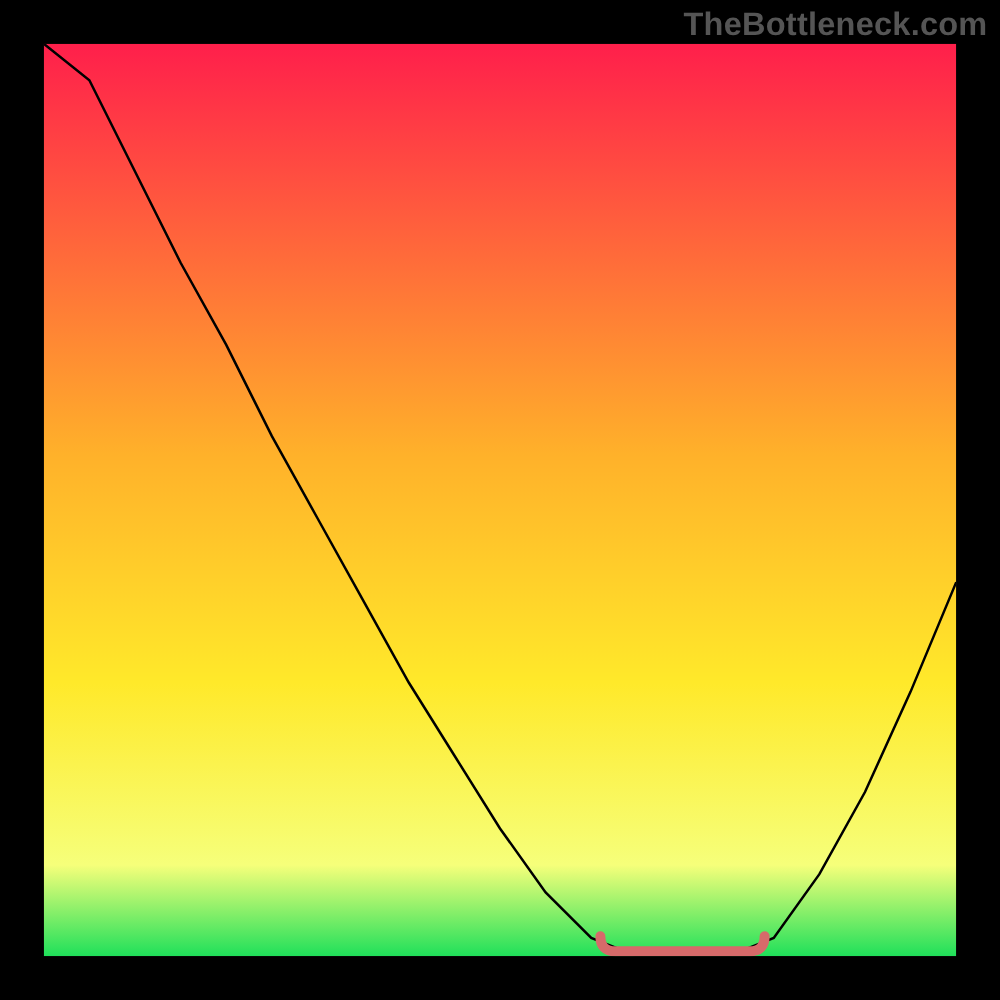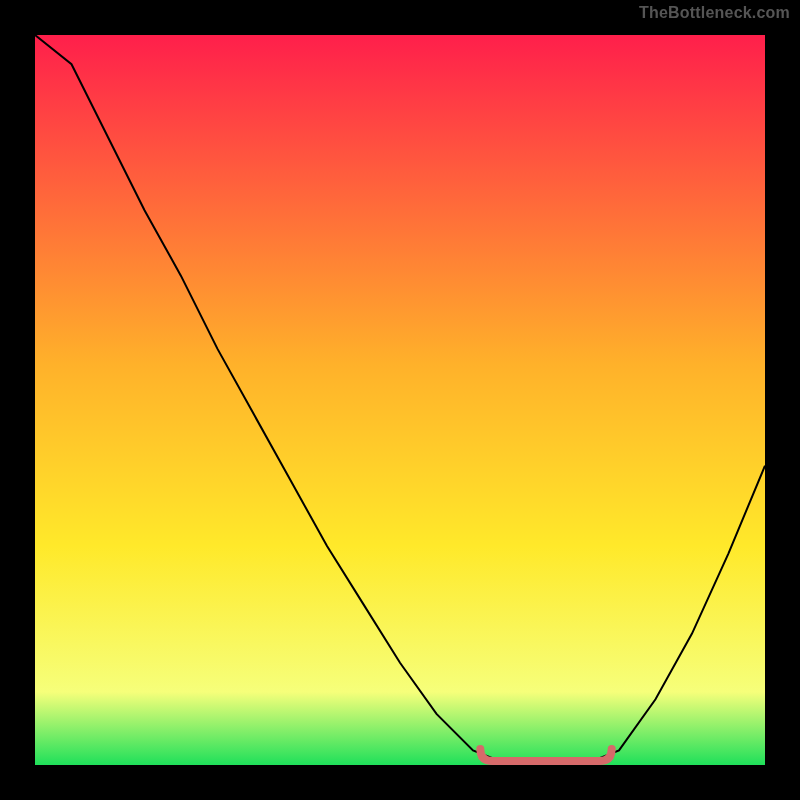--- a/index.html
+++ b/index.html
@@ -15,21 +15,21 @@
     position: relative;
     width: 800px;
     height: 800px;
     background: #000;
   }
   .attribution {
     position: absolute;
     top: 4px;
     right: 10px;
     color: #555;
-    font-size: 16px;
+    font-size: 26px;
     font-weight: 600;
     letter-spacing: 0.2px;
   }
   .plot-wrap {
     position: absolute;
     left: 35px;
     top: 35px;
     width: 730px;
     height: 730px;
     background: #000;

